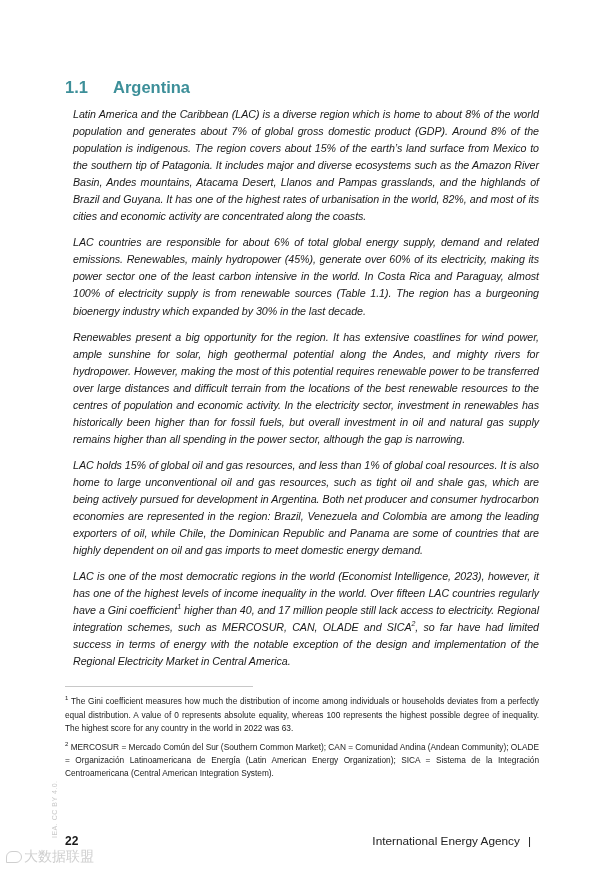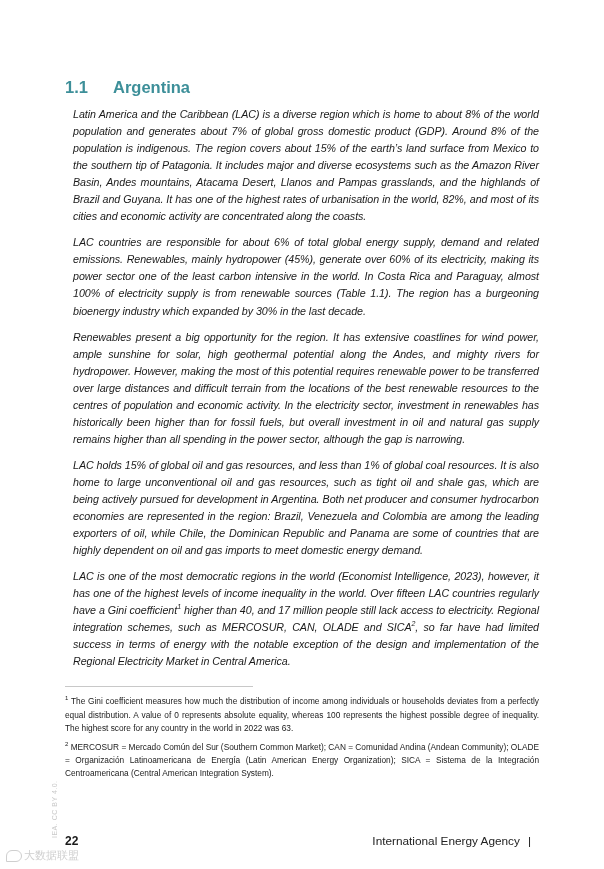--- a/index.html
+++ b/index.html
@@ -16,21 +16,21 @@
   .footnote { font-size: 8.3px; line-height: 13.2px; text-align: justify; margin: 0 0 6px 0; }
   .footnote sup { font-size: 6px; line-height: 0; }
   .footer { position: absolute; left: 65px; top: 800px; width: 474px; height: 18px;
             display: flex; align-items: center; justify-content: space-between; margin-top: 32px; }
   .page-num { font-weight: bold; font-size: 12px; color: #1a1a1a; }
   .footer-right { font-size: 11.8px; color: #222; display: flex; align-items: flex-end; }
   .footer-right .sep { margin: 0 8px; }
   .footer-right .pub { color: #3d8f99; font-weight: bold; }
   .license { position: absolute; left: 51px; top: 838px; transform-origin: left top;
              transform: rotate(-90deg); font-size: 7px; color: #c9c9c9; letter-spacing: 0.5px; white-space: nowrap; }
-  .watermark { position: absolute; left: 6px; top: 848px; font-size: 11px; color: #cfcfcf;
+  .watermark { position: absolute; left: 6px; top: 848px; font-size: 14px; color: #cfcfcf;
                display: flex; align-items: center; gap: 2px; }
   .wm-icon { width: 16px; height: 12px; border: 1.5px solid #cfcfcf; border-radius: 6px 6px 6px 0; box-sizing: border-box; }
 </style>
 </head>
 <body>
 
 <div class="page">
   <div class="heading">
     <span class="num">1.1</span>
     <span>Argentina</span>

